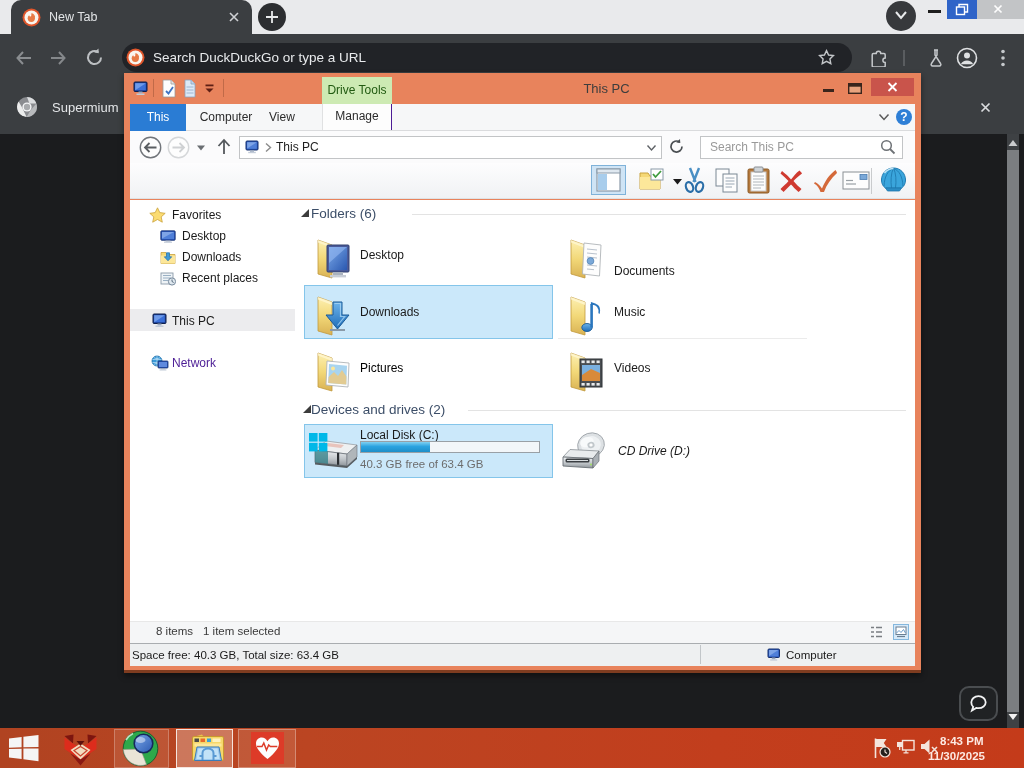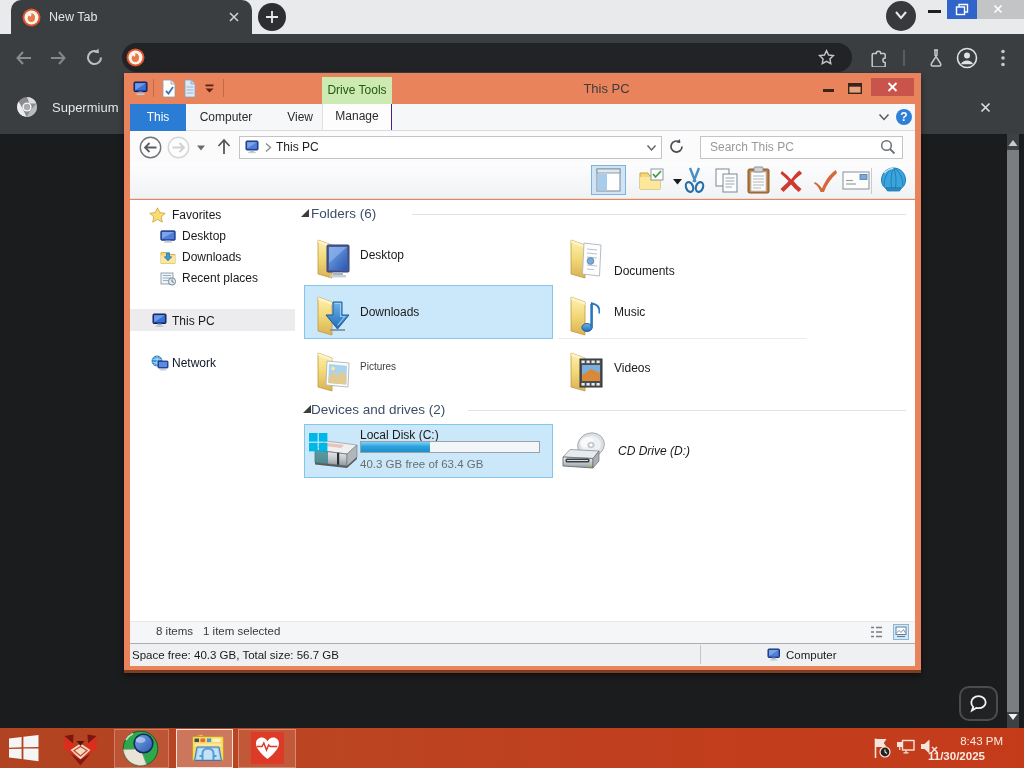--- a/index.html
+++ b/index.html
@@ -64,20 +64,21 @@
   </svg>
 
   <div class="abs" style="left:122px;top:43px;width:730px;height:29px;border-radius:14.5px;background:#212327;"></div>
   <svg class="abs" style="left:126px;top:48px;" width="19" height="19" viewBox="0 0 19 19">
     <circle cx="9.5" cy="9.5" r="9" fill="#e0562b"></circle>
     <circle cx="9.5" cy="9.5" r="7" fill="#f9f5ee"></circle>
     <circle cx="9.3" cy="10.3" r="3.6" fill="#e87a45"></circle>
     <path d="M9.3 6 a3 3 0 0 1 3 3 l-1.5 0.5" fill="none" stroke="#e87a45" stroke-width="1.4"></path>
     <circle cx="8.3" cy="7.6" r="1" fill="#fff"></circle>
   </svg>
+  <div class="abs" style="left:153px;top:50px;font-size:13.5px;color:#e8eaec;">Search DuckDuckGo or type a URL</div>
 
   <svg class="abs" style="left:818px;top:49px;" width="17" height="17" viewBox="0 0 17 17">
     <path d="M8.5 1.6 L10.6 6 L15.4 6.6 L11.9 9.9 L12.8 14.7 L8.5 12.3 L4.2 14.7 L5.1 9.9 L1.6 6.6 L6.4 6 Z" fill="none" stroke="#c3c6c9" stroke-width="1.4"></path>
   </svg>
 
   <svg class="abs" style="left:870px;top:49px;" width="18" height="18" viewBox="0 0 18 18">
     <path d="M6.2 4.5 a2.3 2.3 0 0 1 4.6 0 H14 a1.2 1.2 0 0 1 1.2 1.2 V9 a2.3 2.3 0 0 0 0 4.6 v3.2 a1.2 1.2 0 0 1 -1.2 1.2 H3.4 a1.2 1.2 0 0 1 -1.2 -1.2 V5.7 a1.2 1.2 0 0 1 1.2 -1.2 Z" fill="none" stroke="#c6c9cc" stroke-width="1.5"></path>
   </svg>
   <div class="abs" style="left:903px;top:50px;width:1.5px;height:16px;background:#5a5d60;"></div>
 
@@ -168,21 +169,21 @@
       <rect x="0.7" y="0.7" width="12.6" height="3" fill="#3a251c"></rect>
     </svg>
     <div class="abs" style="left:747px;top:5px;width:43px;height:18px;background:#c9544b;"></div>
     <svg class="abs" style="left:762px;top:8px;" width="13" height="12" viewBox="0 0 13 12">
       <path d="M2.5 2 L10.5 10 M10.5 2 L2.5 10" stroke="#fff" stroke-width="1.8"></path>
     </svg>
 
     <div class="abs" style="left:6px;top:31px;width:785px;height:27px;background:#f6f7f8;border-bottom:1px solid #dadbdd;"></div>
     <div class="abs" style="left:6px;top:31px;width:56px;height:27px;background:#2a7cd4;color:#fff;font-size:12px;text-align:center;line-height:26px;">This</div>
     <div class="abs" style="left:75px;top:31px;width:54px;height:27px;font-size:12px;color:#2b2b2b;text-align:center;line-height:26px;">Computer</div>
-    <div class="abs" style="left:145px;top:31px;width:44px;height:19px;font-size:12px;color:#2b2b2b;text-align:right;line-height:26px;">View</div>
+    <div class="abs" style="left:145px;top:31px;width:44px;height:19px;font-size:12px;color:#2b2b2b;text-align:left;line-height:26px;">View</div>
     <div class="abs" style="left:198px;top:31px;width:70px;height:26px;background:#fdfdfd;border-left:1px solid #e0e1e2;border-right:1px solid #4c1d95;font-size:12px;color:#2b2b2b;text-align:center;line-height:25px;">Manage</div>
     <svg class="abs" style="left:754px;top:40px;" width="12" height="9" viewBox="0 0 12 9">
       <path d="M1.5 1.5 L6 6.5 L10.5 1.5" stroke="#5a5a5a" stroke-width="1.5" fill="none"></path>
     </svg>
     <svg class="abs" style="left:771px;top:35px;" width="18" height="18" viewBox="0 0 18 18">
       <circle cx="9" cy="9" r="8" fill="#2e7fd6"></circle>
       <text x="9" y="13.2" font-size="12" font-family="Liberation Sans" font-weight="bold" fill="#fff" text-anchor="middle">?</text>
     </svg>
 
     <div class="abs" style="left:6px;top:58px;width:785px;height:32px;background:#fbfbfc;"></div>
@@ -331,21 +332,21 @@
     <div class="abs" style="left:48px;top:241px;font-size:12px;color:#1a1a1a;">This PC</div>
 
     <svg class="abs" style="left:27px;top:282px;" width="18" height="16" viewBox="0 0 18 16">
       <circle cx="6" cy="6" r="5" fill="#3a9ad8" stroke="#1f6da8" stroke-width="0.8"></circle>
       <path d="M1.5 4.5 h9 M1.5 7.5 h9 M6 1 v10 M2.8 2.5 c2 1.5 4.4 1.5 6.4 0 M2.8 9.5 c2 -1.5 4.4 -1.5 6.4 0" stroke="#bfe0f5" stroke-width="0.7" fill="none"></path>
       <rect x="7" y="6" width="10" height="7" rx="0.8" fill="#2a56b9" stroke="#15306e" stroke-width="0.8"></rect>
       <rect x="8" y="7" width="8" height="5" fill="#5f8ade"></rect>
       <rect x="10" y="13" width="4" height="1.3" fill="#9aa7be"></rect>
       <rect x="8.6" y="14.3" width="6.8" height="1.2" fill="#c2cbd8"></rect>
     </svg>
-    <div class="abs" style="left:48px;top:283px;font-size:12px;color:#0f172a;">Network</div>
+    <div class="abs" style="left:48px;top:283px;font-size:12px;color:#4c1d95;">Network</div>
 
     <svg class="abs" style="left:176px;top:136px;" width="10" height="9" viewBox="0 0 10 9">
       <path d="M9 0 L9 8 L1 8 Z" fill="#3c3c3c"></path>
     </svg>
     <div class="abs" style="left:187px;top:133px;font-size:13.5px;color:#3c4e68;">Folders (6)</div>
     <div class="abs" style="left:288px;top:141px;width:494px;height:1px;background:#e3e3e3;"></div>
 
     <div class="abs" style="left:180px;top:212px;width:249px;height:54px;background:#cbe8fa;border:1px solid #84c5ea;"></div>
     <div class="abs" style="left:434px;top:265px;width:249px;height:1px;background:#ebebeb;"></div>
     <div class="abs" style="left:180px;top:351px;width:249px;height:54px;background:#cbe8fa;border:1px solid #84c5ea;"></div>
@@ -417,21 +418,21 @@
     </svg>
     <div class="abs" style="left:490px;top:232px;font-size:12px;color:#1a1a1a;">Music</div>
 
     <svg class="abs" style="left:186px;top:272px;" width="42" height="48" viewBox="0 0 42 48">
       <use href="#fb"></use>
       <path d="M17 16 L39 18 L38 42 L16 40 Z" fill="#fdfdfd" stroke="#b0b4b8" stroke-width="0.9"></path>
       <path d="M19 19 L37 20.7 L36.3 39.5 L18.2 37.9 Z" fill="#a8d4f0"></path>
       <path d="M18.6 32 L24 27 L28 31 L32 25 L36.4 31.5 L36.3 39.5 L18.2 37.9 Z" fill="#e2cb92"></path>
       <circle cx="23" cy="23.5" r="2" fill="#fce79a"></circle>
     </svg>
-    <div class="abs" style="left:236px;top:288px;font-size:10px;color:#404040;">Pictures</div>
+    <div class="abs" style="left:236px;top:288px;font-size:12px;color:#000000;">Pictures</div>
 
     <svg class="abs" style="left:439px;top:272px;" width="42" height="48" viewBox="0 0 42 48">
       <use href="#fb"></use>
       <rect x="17" y="14" width="22" height="28" fill="#4a4e52" stroke="#2e3236"></rect>
       <rect x="19" y="20" width="18" height="16" fill="#d88a3a"></rect>
       <path d="M19 20 h18 v8 l-9 -4 l-9 6 Z" fill="#7ab0e0"></path>
       <rect x="18.5" y="15.5" width="3.2" height="2.6" fill="#e8eaec"></rect>
         <rect x="23.5" y="15.5" width="3.2" height="2.6" fill="#e8eaec"></rect>
         <rect x="28.5" y="15.5" width="3.2" height="2.6" fill="#e8eaec"></rect>
         <rect x="33.5" y="15.5" width="3.2" height="2.6" fill="#e8eaec"></rect>
@@ -487,21 +488,21 @@
       <path d="M2 2.5 h3 M7 2.5 h6 M2 7 h3 M7 7 h6 M2 11.5 h3 M7 11.5 h6" stroke="#7a7e82" stroke-width="1.6"></path>
     </svg>
     <svg class="abs" style="left:769px;top:551px;" width="16" height="16" viewBox="0 0 16 16">
       <rect x="0.5" y="0.5" width="15" height="15" fill="#d6e9f8" stroke="#84b7de"></rect>
       <rect x="3" y="3" width="10" height="7.5" fill="#fff" stroke="#6a7e92"></rect>
       <path d="M3.5 9 l2.5 -2.5 l2 2 l2.5 -3 l2 3.5" stroke="#6a9ac8" stroke-width="1" fill="none"></path>
       <path d="M4 12.5 h8" stroke="#6a7e92" stroke-width="1.2"></path>
     </svg>
 
     <div class="abs" style="left:6px;top:570px;width:785px;height:23px;background:#eef0f1;border-top:1px solid #a9adb0;"></div>
-    <div class="abs" style="left:8px;top:576px;font-size:11.5px;color:#1a1a1a;">Space free: 40.3 GB, Total size: 56.7 GB</div>
+    <div class="abs" style="left:8px;top:576px;font-size:11.5px;color:#1a1a1a;">Space free: 40.3 GB, Total size: 63.4 GB</div>
     <div class="abs" style="left:576px;top:572px;width:1px;height:19px;background:#c2c6c9;"></div>
     <svg class="abs" style="left:643px;top:575px;" width="15" height="14" viewBox="0 0 15 14">
       <rect x="1" y="1" width="11.5" height="8.5" rx="1" fill="#2a56b9" stroke="#15306e"></rect>
       <rect x="2.1" y="2.1" width="9.3" height="6.3" fill="#4f7fd8"></rect>
       <path d="M2.1 2.1 l9.3 0 l-9.3 5.8 Z" fill="#7ea4e6"></path>
       <rect x="4.8" y="9.5" width="3.6" height="1.8" fill="#9aa7be"></rect>
       <rect x="3.2" y="11.3" width="7" height="1.3" fill="#c2cbd8"></rect>
     </svg>
     <div class="abs" style="left:662px;top:576px;font-size:11.5px;color:#1a1a1a;">Computer</div>
   </div>
@@ -565,17 +566,17 @@
       <rect x="6.5" y="1.5" width="11.5" height="9.5" fill="none" stroke="#f4e4dc" stroke-width="1.4"></rect>
       <path d="M10 11 v2.5 M7.5 13.8 h5" stroke="#f4e4dc" stroke-width="1.3"></path>
       <rect x="1" y="3" width="5.5" height="5" fill="#f4e4dc"></rect>
       <path d="M3.7 8 V11" stroke="#f4e4dc" stroke-width="1.2"></path>
     </svg>
     <svg class="abs" style="left:920px;top:10px;" width="20" height="18" viewBox="0 0 20 18">
       <path d="M1 6 H4.5 L9.5 1.5 V15.5 L4.5 11 H1 Z" fill="#f4e4dc"></path>
       <path d="M12 9 L17 14 M17 9 L12 14" stroke="#f4e4dc" stroke-width="1.6"></path>
     </svg>
 
-    <div class="abs" style="left:940px;top:6.5px;width:63px;font-size:11.5px;color:#fde9e2;text-align:right;">8:43 PM</div>
+    <div class="abs" style="left:940px;top:6.5px;width:63px;font-size:11.5px;color:#fde9e2;text-align:left;font-weight:bold;">8:43 PM</div>
     <div class="abs" style="left:928px;top:22px;width:81px;font-size:11.5px;color:#fde9e2;text-align:left;font-weight:bold;">11/30/2025</div>
   </div>
 
 </div>
 
 </body></html>

